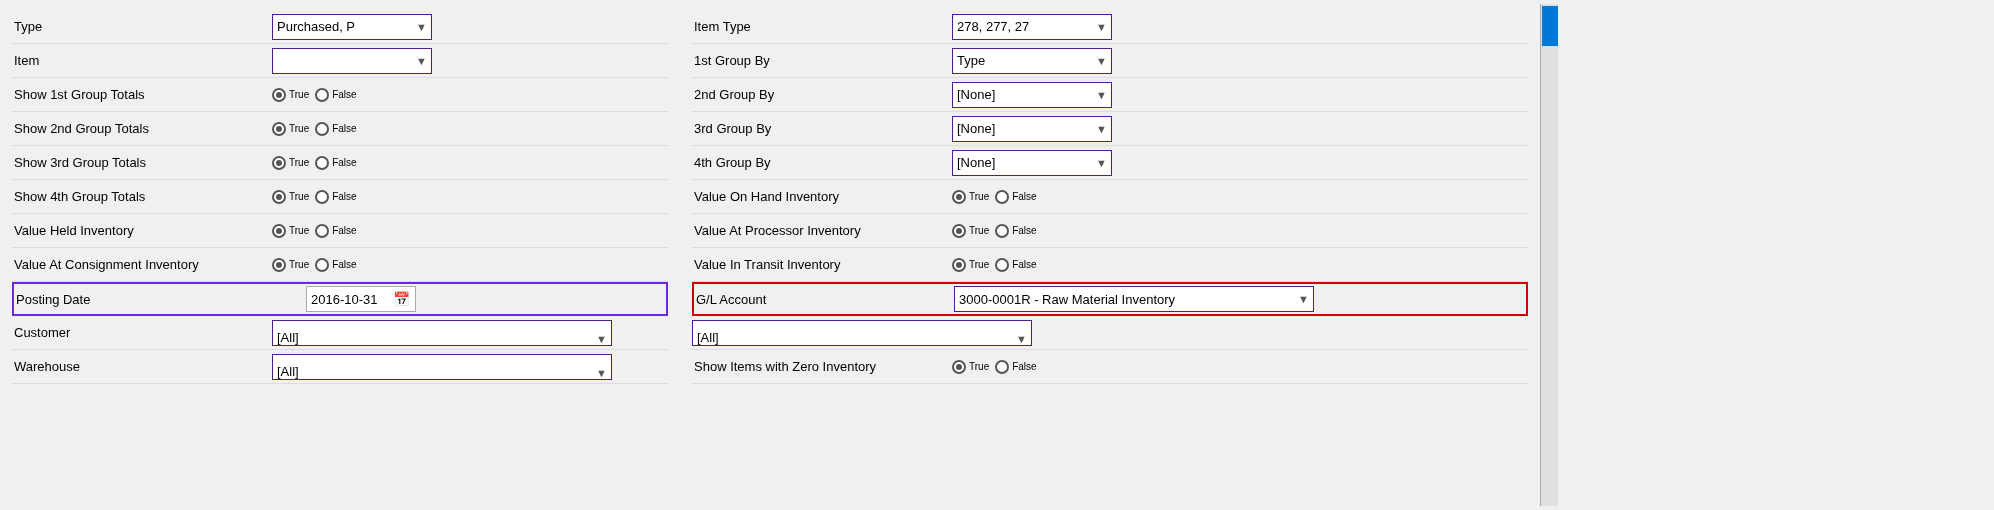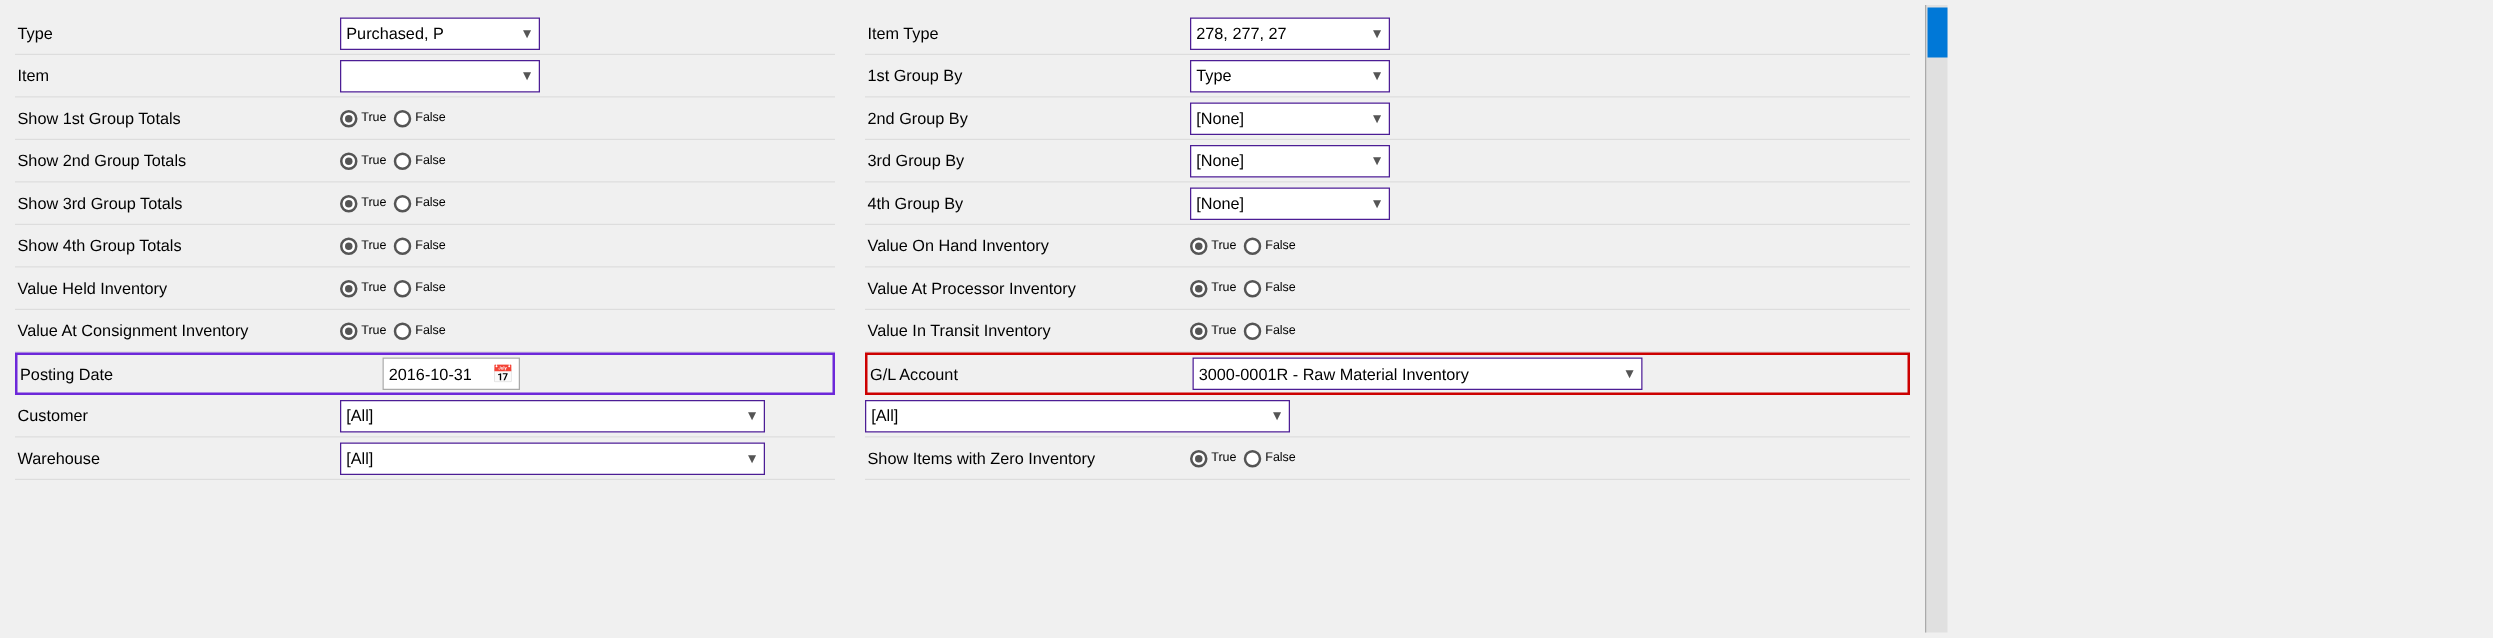--- a/index.html
+++ b/index.html
@@ -123,20 +123,21 @@
       color: #555;
     }
     .wide-dropdown {
       min-width: 360px;
     }
     .medium-dropdown {
       min-width: 160px;
     }
     .full-dropdown {
       min-width: 340px;
+      align-items: flex-end;
     }
   </style>
 </head>
 <body>
 
 <div class="container">
 
   <div class="left-panel">
 
     <div class="row">

